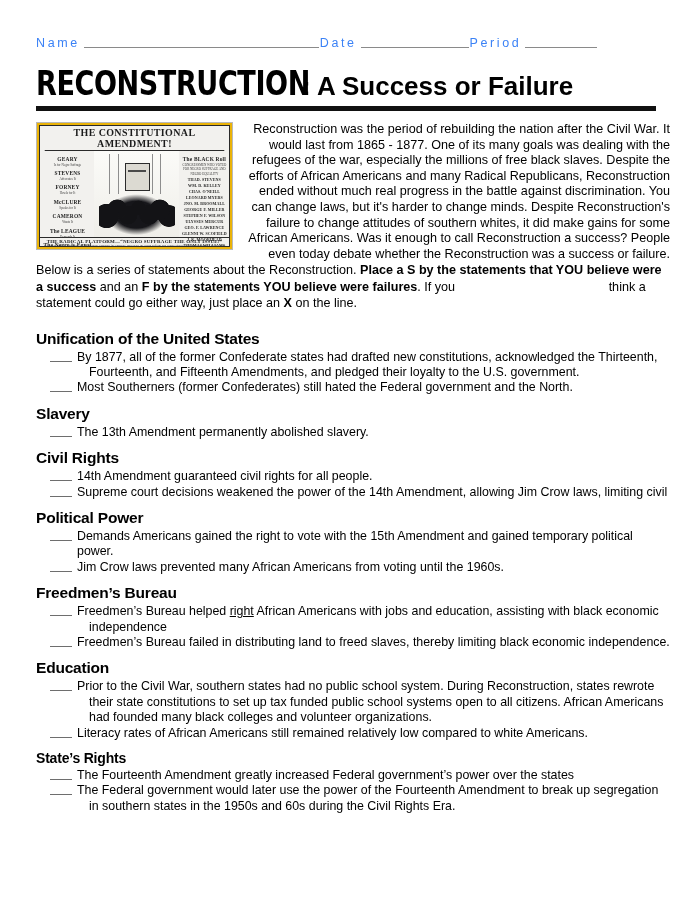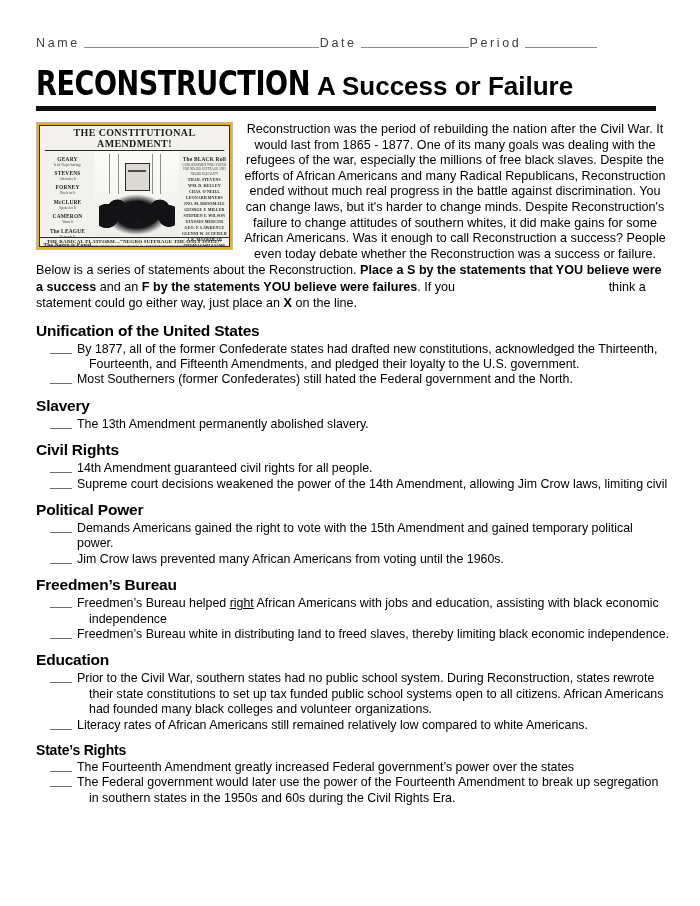--- a/index.html
+++ b/index.html
@@ -21,21 +21,21 @@
     box-sizing: border-box;
     padding: 28px 30px 0 36px;
   }
 
   
   .idline {
     display: flex;
     align-items: flex-end;
     font-size: 12.5px;
     letter-spacing: 2.6px;
-    color: #404040;
+    color: #3b82f6;
     height: 22px;
     white-space: nowrap;
   }
   .idline .lbl { flex: 0 0 auto; }
   .rule {
     flex: 1 1 auto;
     border-bottom: 1.4px solid #8a8a8a;
     height: 12px;
     margin: 0 1px 2px 4px;
   }
@@ -195,34 +195,34 @@
     font-size: 2.8px;
     letter-spacing: 0;
     color: #4a4a4a;
     padding: 0 3px;
   }
 
   .intro-text {
     flex: 1 1 auto;
     font-size: 12.6px;
     line-height: 15.6px;
-    text-align: center;
+    text-align: right;
   }
 
   
   .instructions {
     margin-top: 0;
     font-size: 12.6px;
     line-height: 16.4px;
   }
   .instructions b { font-weight: bold; }
   .gap { display: inline-block; width: 150px; }
 
   
-  .sections { margin-top: 10px; }
+  .sections { margin-top: 18px; }
   .section { margin-bottom: 9px; }
   .section h2 {
     margin: 0 0 2px 0;
     font-size: 15.5px;
     font-weight: bold;
     letter-spacing: -0.2px;
   }
   .section.small h2 { font-size: 14px; }
   .item {
     display: flex;
@@ -377,21 +377,21 @@
     </div>
 
     <div class="section">
       <h2>Freedmen’s Bureau</h2>
       <div class="item">
         <span class="blank"></span>
         <span class="item-text"><span>Freedmen’s Bureau helped </span><u>right</u><span> African Americans with jobs and education, assisting with black economic</span><span class="cont">independence</span></span>
       </div>
       <div class="item">
         <span class="blank"></span>
-        <span class="item-text">Freedmen’s Bureau white in distributing land to freed slaves, thereby limiting black economic independence.</span>
+        <span class="item-text">Freedmen’s Bureau failed in distributing land to freed slaves, thereby limiting black economic independence.</span>
       </div>
     </div>
 
     <div class="section">
       <h2>Education</h2>
       <div class="item">
         <span class="blank"></span>
         <span class="item-text"><span>Prior to the Civil War, southern states had no public school system. During Reconstruction, states rewrote</span><span class="cont">their state constitutions to set up tax funded public school systems open to all citizens. African Americans</span><span class="cont">had founded many black colleges and volunteer organizations.</span></span>
       </div>
       <div class="item">

